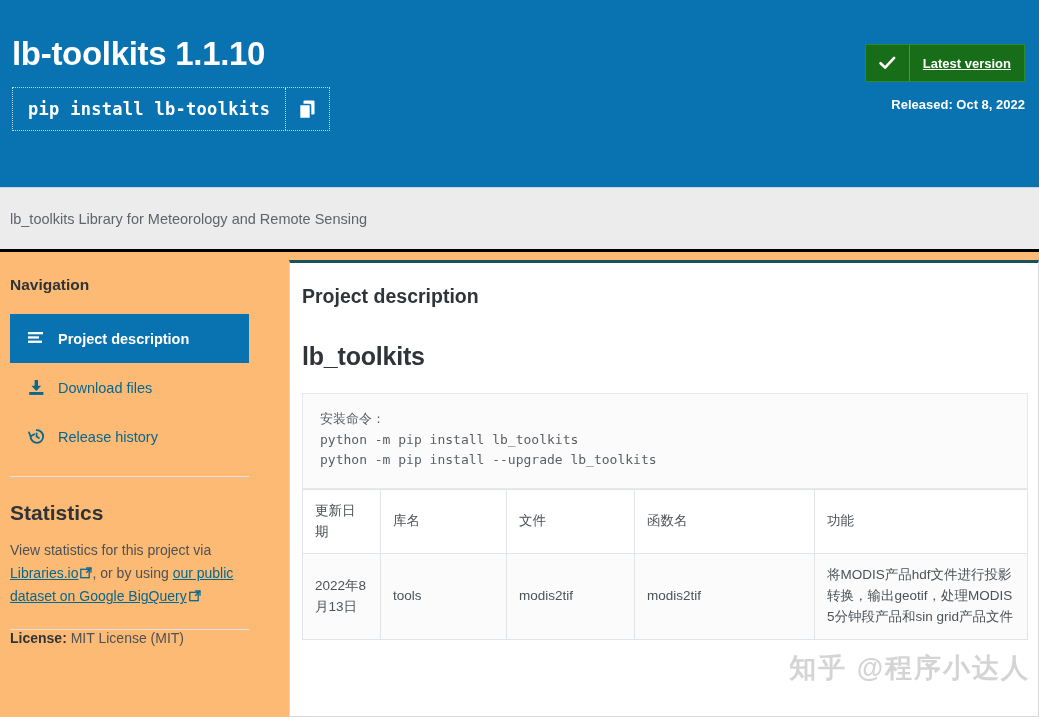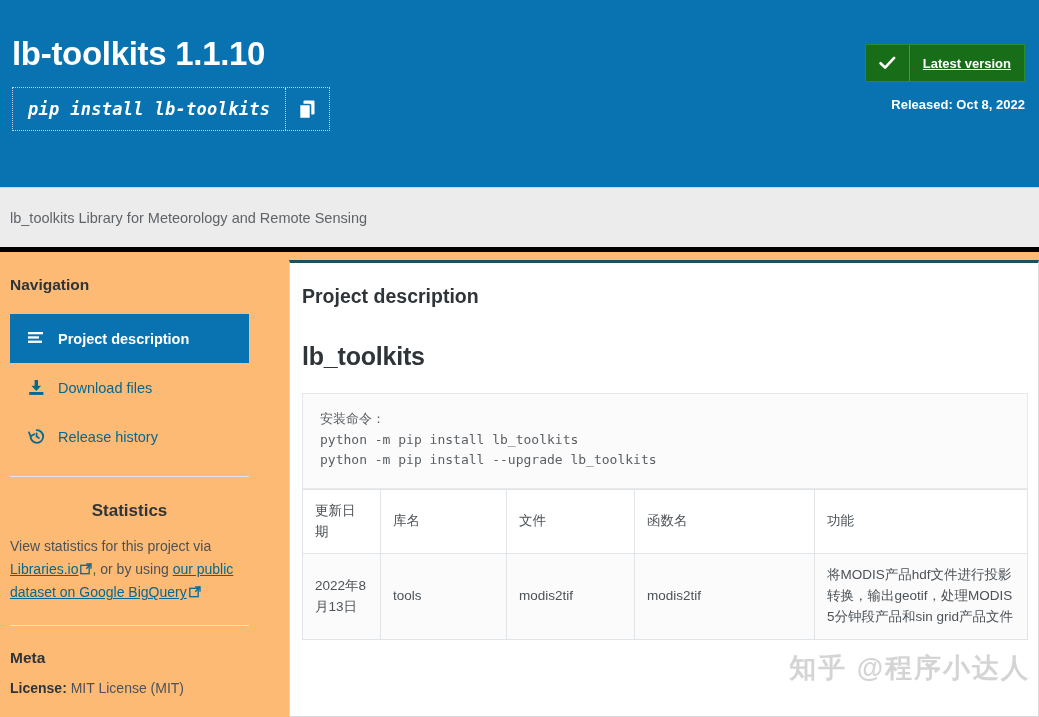--- a/index.html
+++ b/index.html
@@ -41,21 +41,20 @@
 
   .pip-row { display: flex; align-items: flex-start; }
 
   .pip-box {
     display: flex;
     align-items: stretch;
     border: 1px dotted rgba(255,255,255,0.72);
     background: transparent;
     height: 44px;
     margin-left: 2px;
-    font-style: italic;
   }
 
   .pip-text {
     display: flex;
     align-items: center;
     padding: 0 15px;
     font-family: "DejaVu Sans Mono", "Liberation Mono", monospace;
     font-size: 17px;
     font-weight: bold;
     color: #ffffff;
@@ -118,21 +117,21 @@
     color: #ffffff;
     white-space: nowrap;
   }
 
   
   .subtitle-bar {
     width: 1039px;
     height: 65px;
     background: #ececec;
     border-top: 1px solid #cfd4d9;
-    border-bottom: 5px solid #000000;
+    border-bottom: 3px solid #000000;
     display: flex;
     align-items: center;
     padding-left: 10px;
   }
 
   .subtitle-text {
     font-size: 14.5px;
     color: #5f6469;
   }
 
@@ -187,25 +186,24 @@
   }
 
   .divider {
     height: 1px;
     background: #e0e3e6;
     margin: 15px 0 0 0;
     width: 239px;
   }
 
   .stats-heading {
-    font-size: 17px;
+    font-size: 21px;
     font-weight: bold;
     color: #2f3438;
     margin: 24px 0 14px 0;
-    text-align: center;
   }
 
   .stats-text {
     font-size: 14px;
     line-height: 1.62;
     color: #4c5257;
     width: 243px;
   }
 
   .stats-text a {
@@ -405,21 +403,20 @@
               <path d="M6.2 1 H11 V5.8" stroke="#06688f" stroke-width="1.3" fill="none"></path>
               <path d="M11 1 L6.3 5.7" stroke="#06688f" stroke-width="1.3" fill="none"></path>
             </svg></span><span>, or by using </span><a><span>our public dataset on Google BigQuery</span></a><span class="ext-ico"><svg width="12" height="12" viewBox="0 0 12 12" aria-hidden="true">
               <rect x="0.8" y="2.3" width="8.4" height="8.4" stroke="#06688f" stroke-width="1.3" fill="none"></rect>
               <path d="M6.2 1 H11 V5.8" stroke="#06688f" stroke-width="1.3" fill="none"></path>
               <path d="M11 1 L6.3 5.7" stroke="#06688f" stroke-width="1.3" fill="none"></path>
             </svg></span></div>
 
       <div class="divider" style="margin-top:20px;"></div>
 
-      <div class="meta-heading">Meta</div>
 
       <div class="meta-line">
         <b>License:</b>
         <span>MIT License (MIT)</span>
       </div>
     </aside>
 
     <section class="main-panel">
 
       <h2 class="panel-title">Project description</h2>

